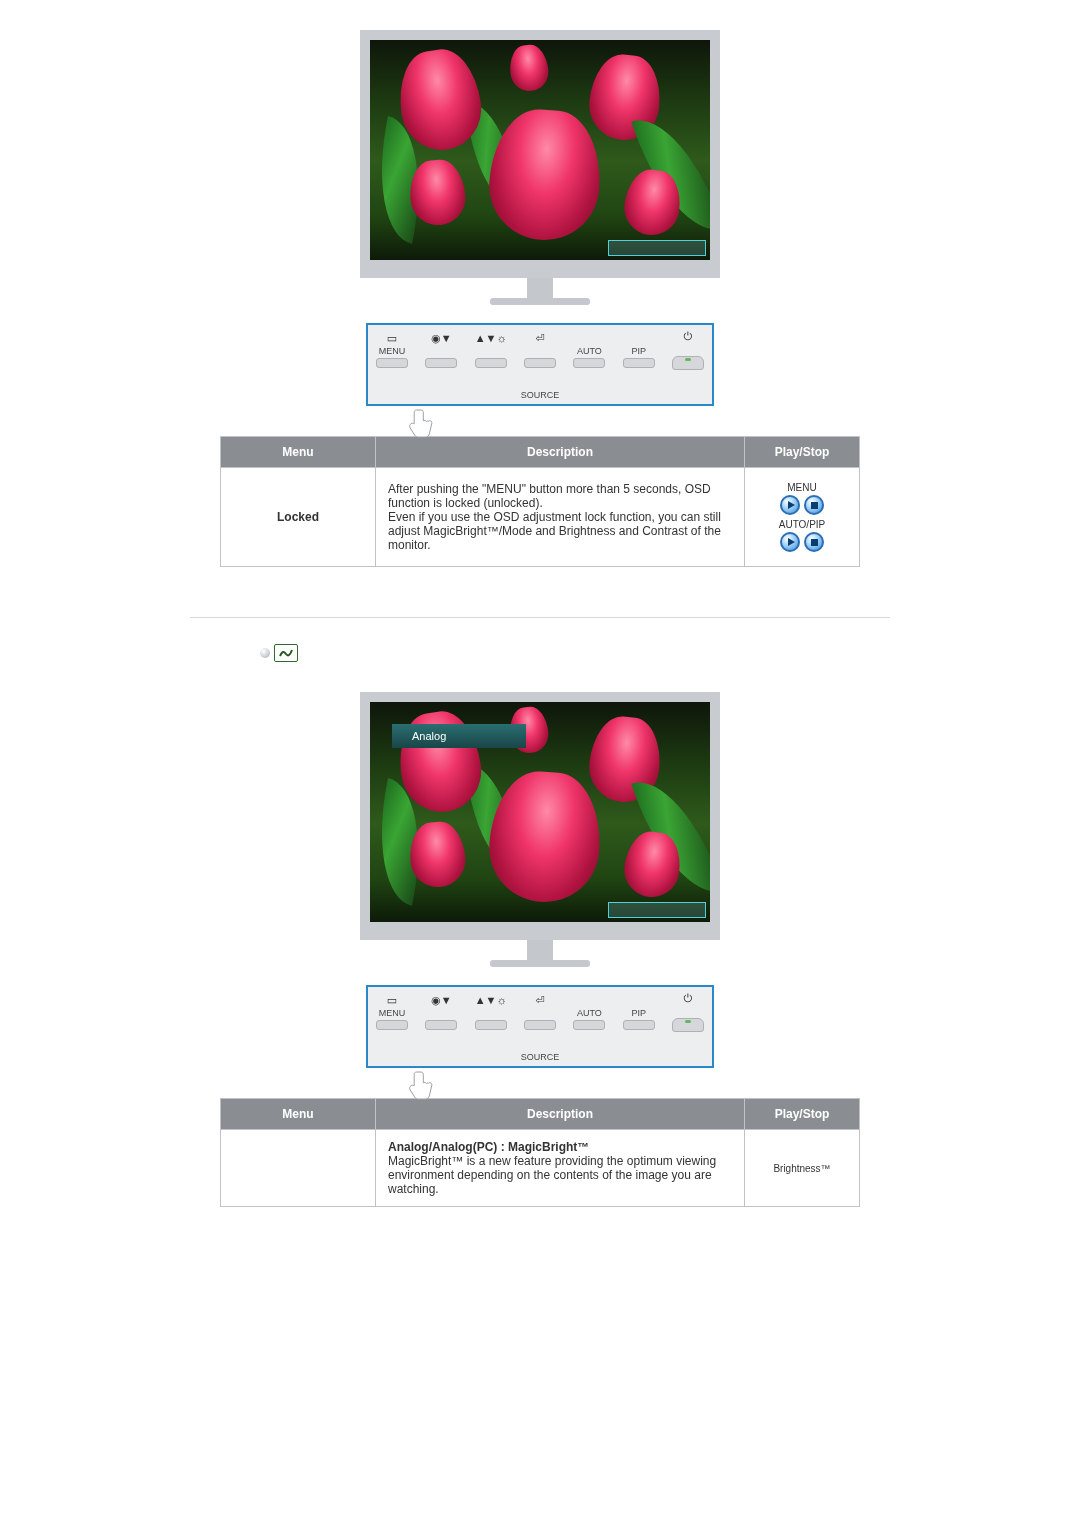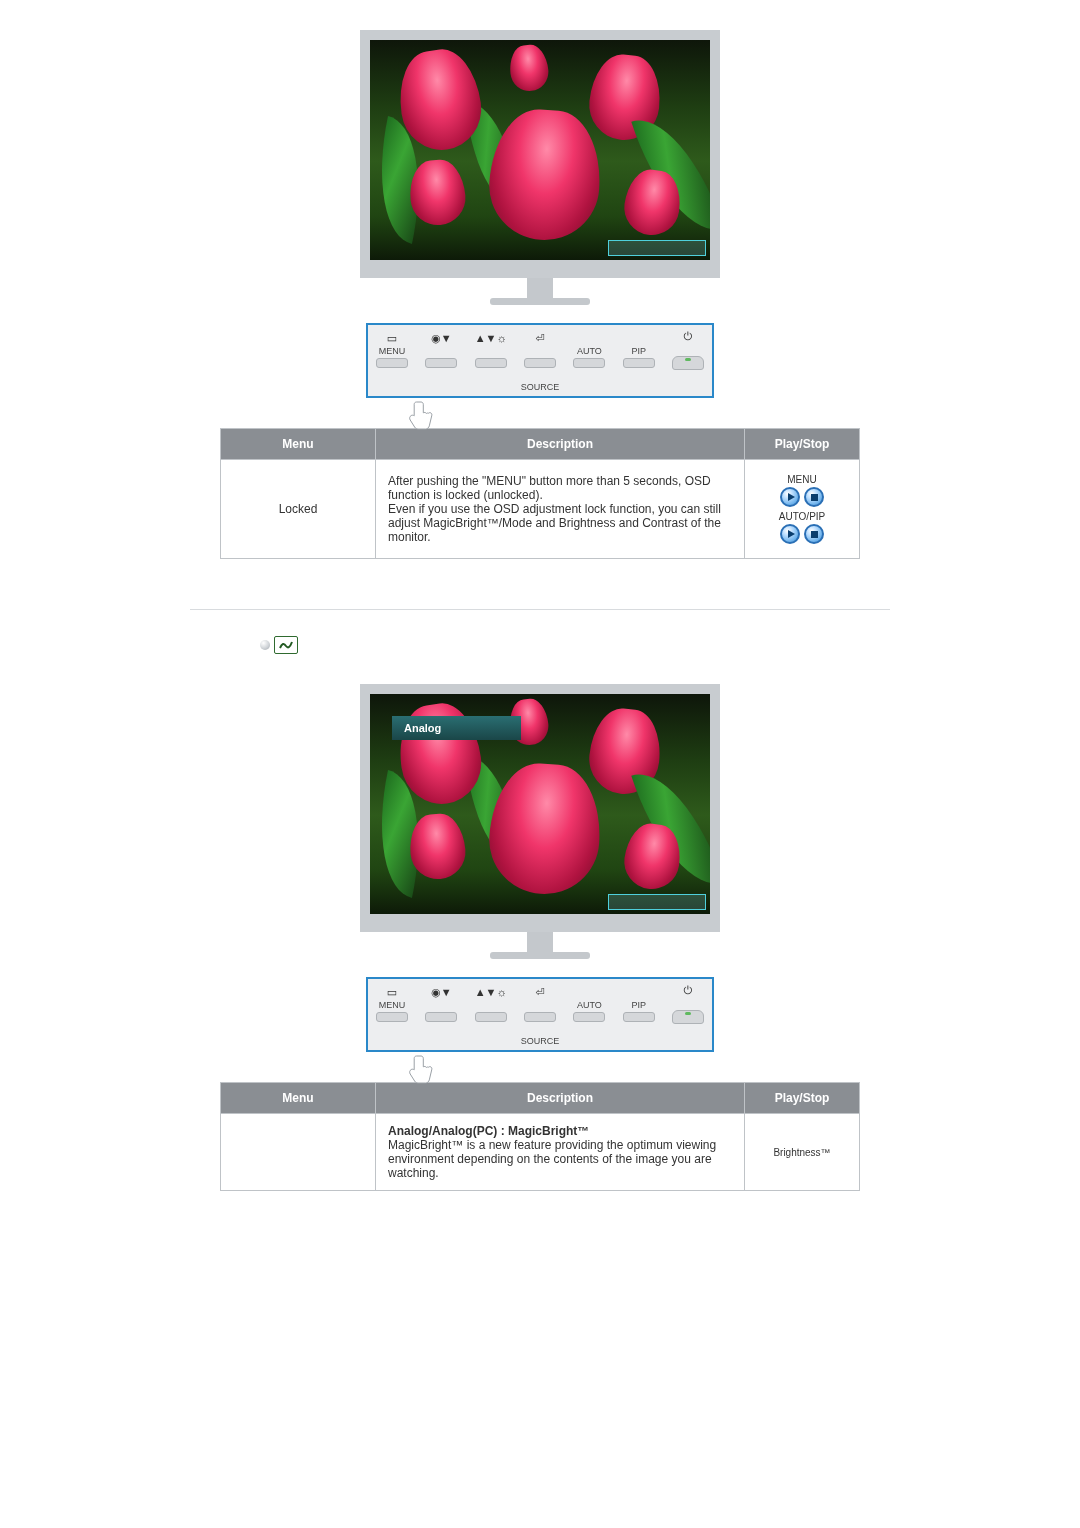--- a/index.html
+++ b/index.html
@@ -54,22 +54,22 @@
   .l1 { width: 50px; height: 120px; top: 80px; left: 5px; transform: rotate(12deg); }
   .l2 { width: 55px; height: 130px; top: 70px; left: 280px; transform: rotate(-18deg); }
   .l3 { width: 45px; height: 110px; top: 60px; left: 100px; transform: rotate(-5deg); }
   .osd-label {
     position: absolute;
     top: 22px;
     left: 22px;
     background: linear-gradient(to bottom, #2a6e72 0%, #1a4648 100%);
     color: #ffffff;
     font-size: 11px;
-    font-weight: bold;
-    padding: 6px 80px 6px 12px;
+    font-weight: normal;
+    padding: 6px 80px 6px 20px;
   }
   .monitor-callout {
     position: absolute;
     right: 4px;
     bottom: 4px;
     width: 96px;
     height: 14px;
     border: 1px solid #4fd0dc;
     background: rgba(120, 190, 200, 0.25);
   }
@@ -137,21 +137,21 @@
     top: 1px; left: 50%;
     transform: translateX(-50%);
     width: 6px; height: 3px;
     background: #5fb95f;
     border-radius: 2px;
   }
   .cp-source {
     text-align: center;
     font-size: 9px;
     color: #444;
-    margin-top: 12px;
+    margin-top: 20px;
   }
   .finger {
     position: absolute;
     left: 40px;
     bottom: -36px;
     width: 26px;
     height: 32px;
   }
   .finger svg { width: 100%; height: 100%; }
 
@@ -171,21 +171,21 @@
     text-align: center;
   }
   .tbl td {
     border: 1px solid #bfc3c7;
     padding: 10px 12px;
     font-size: 12px;
     color: #333;
     vertical-align: middle;
     background: #ffffff;
   }
-  .col-menu { width: 130px; text-align: center; font-weight: normal; }
+  .col-menu { width: 130px; text-align: center; font-weight: bold; }
   .col-play { width: 90px; text-align: center; }
   .desc-strong { font-weight: bold; }
   .play-group { margin: 4px 0; }
   .play-label { font-size: 10px; color: #333; text-align: center; margin-bottom: 2px; }
   .play-btns { display: flex; justify-content: center; gap: 4px; }
   .circ {
     width: 20px; height: 20px;
     border-radius: 50%;
     border: 2px solid #2a6fb5;
     display: inline-flex;

